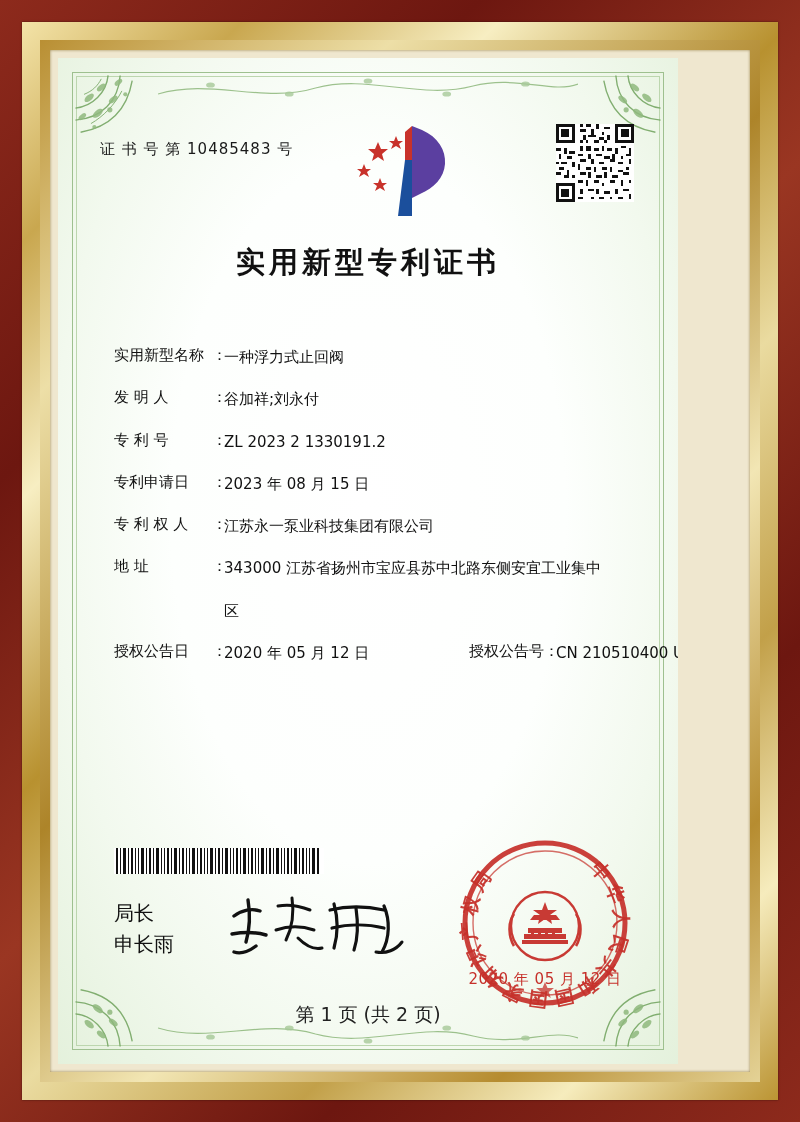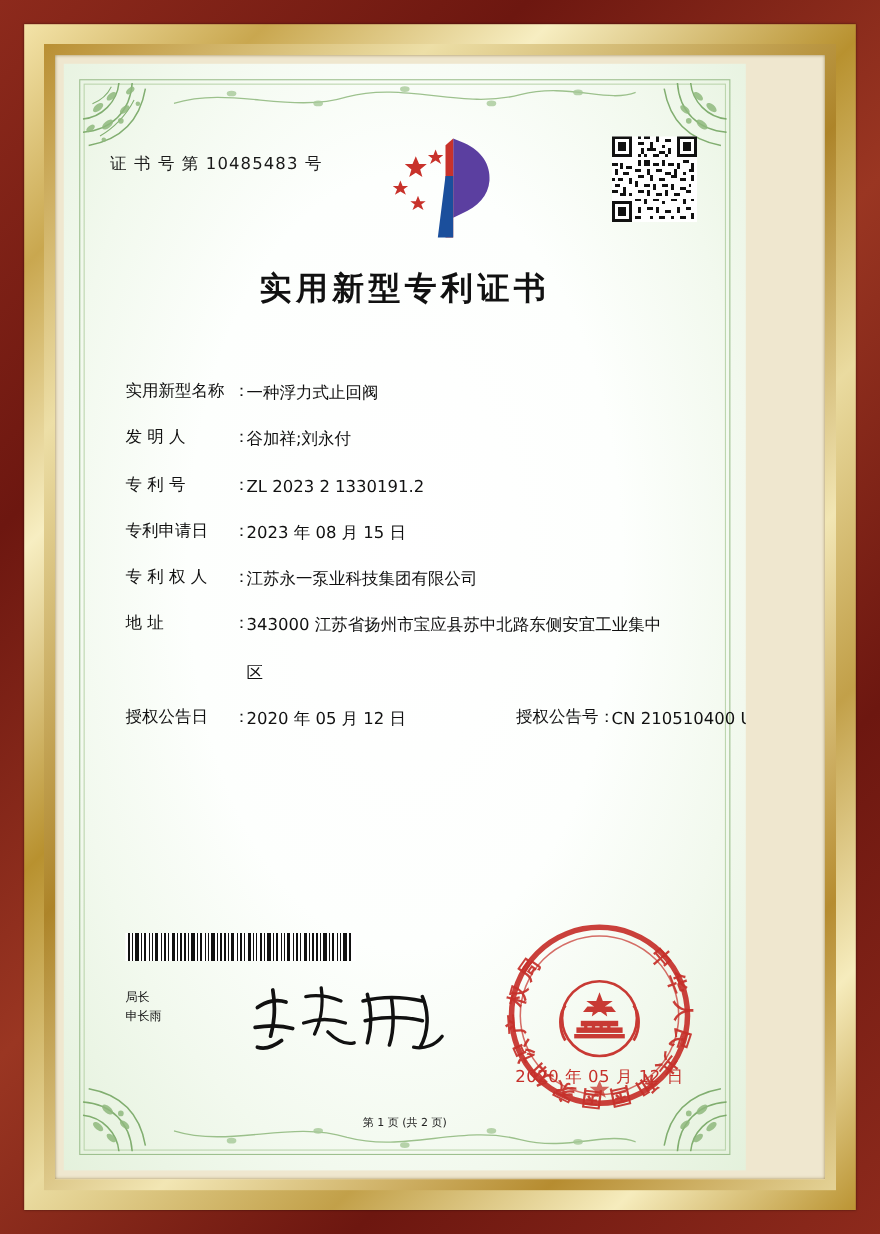--- a/index.html
+++ b/index.html
@@ -85,37 +85,37 @@
     font-size:14.5px;color:#111;line-height:1.92;text-align:justify;
   }
   .para p{margin:0;text-indent:2em;}
   #para-block{top:600px;}
 
   
   .barcode{position:absolute;left:56px;top:790px;width:210px;height:26px;}
   .barcode svg{display:block;}
 
   
-  .sig-block{position:absolute;left:56px;top:840px;font-size:11px;color:#111;line-height:1.55;
+  .sig-block{position:absolute;left:56px;top:840px;font-size:20px;color:#111;line-height:1.55;
     font-family:"DejaVu Sans","Liberation Sans",sans-serif;}
   .sig-img{position:absolute;left:168px;top:832px;width:190px;height:72px;}
   .sig-img svg{display:block;}
 
   
   .seal{position:absolute;right:40px;top:772px;width:186px;height:186px;}
   .seal svg{display:block;}
   .seal-date{
     position:absolute;right:38px;top:912px;width:190px;text-align:center;
     color:#c6302a;font-size:15px;letter-spacing:.5px;
     font-family:"DejaVu Sans","Liberation Sans",sans-serif;
   }
 
   .page-no{
     position:absolute;left:0;right:0;bottom:36px;text-align:center;
-    font-size:10px;color:#222;
+    font-size:19px;color:#222;
     font-family:"DejaVu Sans","Liberation Sans",sans-serif;
   }
 </style>
 </head>
 <body>
 
 <div class="frame-outer">
   <div class="frame-gold">
     <div class="frame-gold-inner">
       <div class="frame-bevel"></div>

